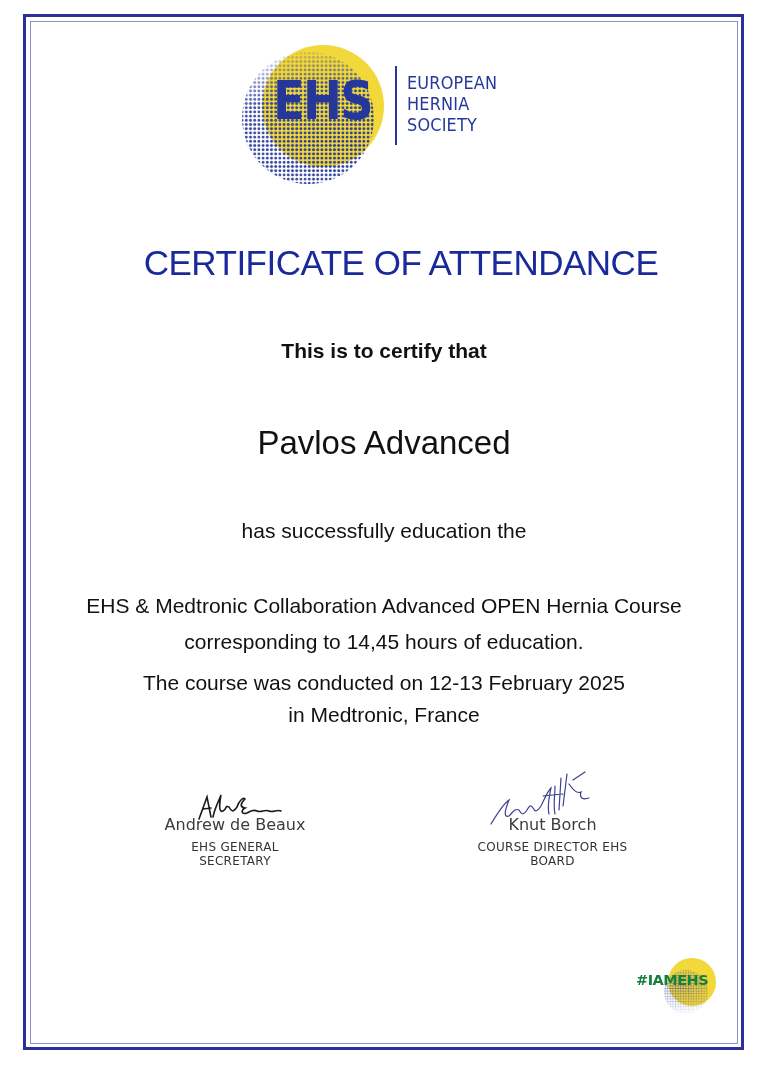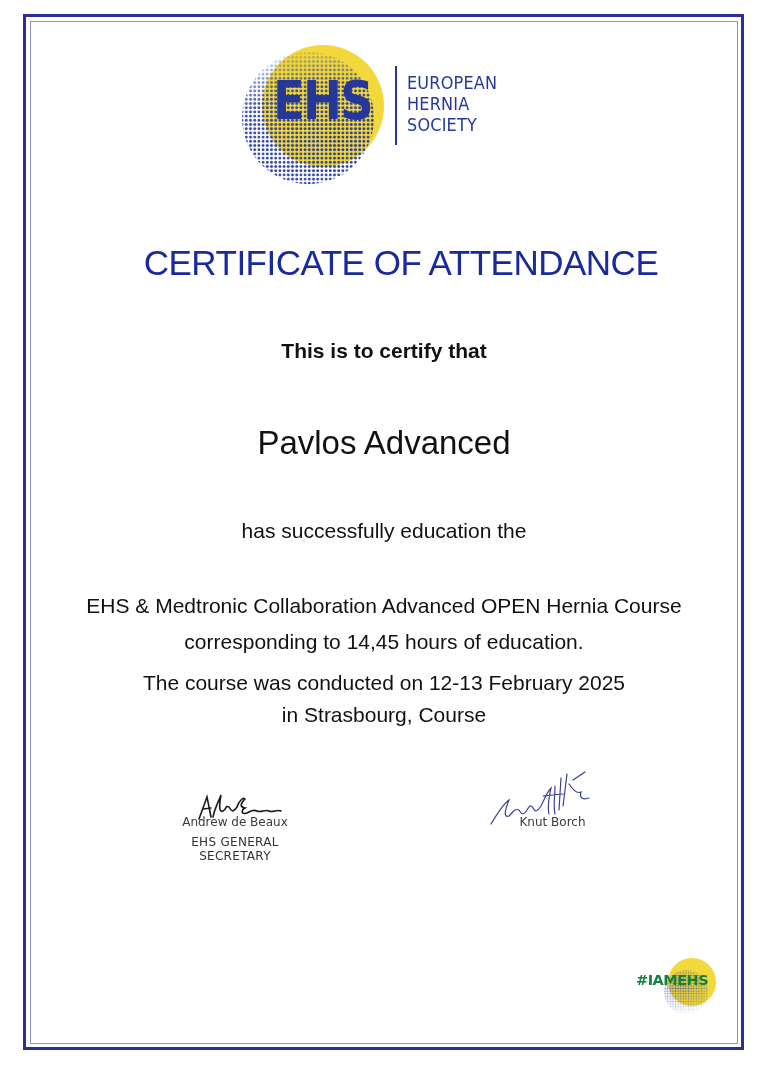--- a/index.html
+++ b/index.html
@@ -19,21 +19,21 @@
   .logo-divider { position: absolute; left: 155px; top: 36px; width: 2px; height: 79px; background: #25389a; }
   .logo-text { position: absolute; left: 167px; top: 43px; font-family: "DejaVu Sans", sans-serif;
                font-size: 17.5px; color: #25389a; line-height: 21px; letter-spacing: 0.2px;
                transform: scaleX(0.92); transform-origin: left top; }
   .logo-text div { white-space: nowrap; }
   .title { position: absolute; left: 0; width: 768px; top: 243px; text-align: center;
            font-size: 35px; color: #1b2a9b; letter-spacing: -0.5px; padding-left: 17px; }
   .line { position: absolute; left: 0; width: 768px; text-align: center; font-size: 21px; color: #111; }
   .name { position: absolute; left: 0; width: 768px; top: 424px; text-align: center; font-size: 33px; color: #111; }
   .sig { position: absolute; text-align: center; font-family: "DejaVu Sans", sans-serif; color: #333; }
-  .sig-name { font-size: 12px; color: #3c3c3c; white-space: nowrap; }
+  .sig-name { font-size: 16px; color: #3c3c3c; white-space: nowrap; }
   .sig-role { font-size: 12px; letter-spacing: 0.3px; color: #333; line-height: 14px; margin-top: 6px; }
   .sig svg { position: absolute; }
   .hashtag { position: absolute; left: 630px; top: 956px; width: 100px; height: 60px; }
   .hashtag-circle { position: absolute; left: 38px; top: 2px; width: 48px; height: 48px; border-radius: 50%; background: #f2d83a; }
   .hashtag-text { position: absolute; left: 6px; top: 16px; font-family: "DejaVu Sans", sans-serif;
                   font-weight: bold; font-size: 14.5px; color: #15803d; letter-spacing: -0.5px; white-space: nowrap; }
 </style>
 </head>
 <body>
 
@@ -85,35 +85,39 @@
 </div>
 
 <div class="title">CERTIFICATE OF ATTENDANCE</div>
 
 <div class="line" style="top:339px;font-weight:bold;">This is to certify that</div>
 <div class="name">Pavlos Advanced</div>
 <div class="line" style="top:519px;">has successfully education the</div>
 <div class="line" style="top:594px;">EHS &amp; Medtronic Collaboration Advanced OPEN Hernia Course</div>
 <div class="line" style="top:630px;">corresponding to 14,45 hours of education.</div>
 <div class="line" style="top:671px;">The course was conducted on 12-13 February 2025</div>
-<div class="line" style="top:703px;">in Strasbourg, Course</div>
+<div class="line" style="top:703px;">in Medtronic, France</div>
 
 <div class="sig" style="left:155px; top:815px; width:160px;">
   <svg style="left:40px; top:-24px;" width="90" height="34" viewBox="0 0 90 34">
     <path d="M4 28 L12 6 L16 26 M8 18 L16 17 M18 26 C20 16 24 10 26 4 C24 14 24 22 28 20 C32 18 30 14 34 16 C36 20 38 22 42 16 C44 10 48 6 50 8 C46 12 44 16 50 17 C46 19 46 24 52 22 C56 20 58 18 62 20 C66 22 70 18 74 20 C78 22 82 18 86 20" fill="none" stroke="#1a1a1a" stroke-width="1.6" stroke-linecap="round"></path>
   </svg>
   <div class="sig-name">Andrew de Beaux</div>
   <div class="sig-role">EHS GENERAL SECRETARY</div>
 </div>
 
 <div class="sig" style="left:470px; top:815px; width:165px;">
   <svg style="left:15px; top:-45px;" width="120" height="60" viewBox="0 0 120 60">
     <path d="M6 54 C12 44 18 34 24 30 C20 40 18 48 24 46 C28 42 30 38 34 40 C36 44 38 46 42 40 C44 36 46 34 48 38 C50 42 52 42 56 36 C60 28 62 22 66 18 C64 28 62 36 64 44 M58 26 L78 24 M70 16 C70 26 68 36 70 44 M76 8 L74 40 M82 4 L78 36 M84 14 C88 20 92 24 96 22 C94 28 98 30 104 28 M88 10 L100 2" fill="none" stroke="#3a4190" stroke-width="1.2" stroke-linecap="round"></path>
   </svg>
   <div class="sig-name">Knut Borch</div>
+  <div class="sig-role">
+    <div>COURSE DIRECTOR EHS</div>
+    <div>BOARD</div>
+  </div>
 </div>
 
 <div class="hashtag">
   <div class="hashtag-circle"></div>
   <svg style="position:absolute;left:0;top:0;" width="100" height="60" viewBox="0 0 100 60">
     <defs>
       <pattern id="dots3" x="0" y="0" width="2.6" height="2.6" patternUnits="userSpaceOnUse">
         <circle cx="1.3" cy="1.3" r="0.9" fill="#25389a"></circle>
       </pattern>
       <radialGradient id="fade3" cx="0.5" cy="0.5" r="0.5">

